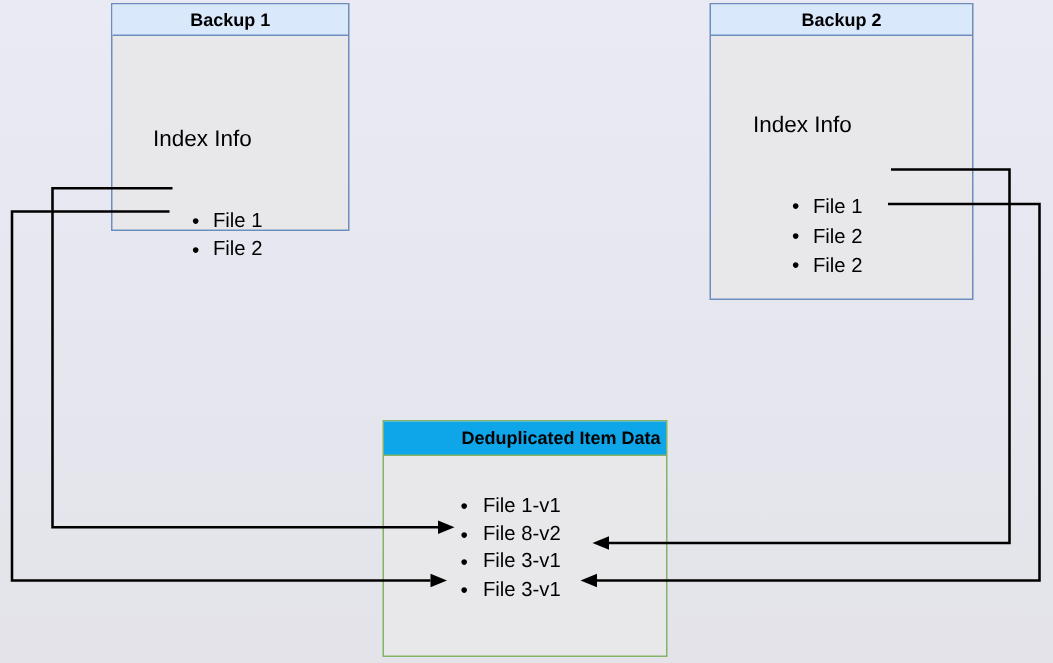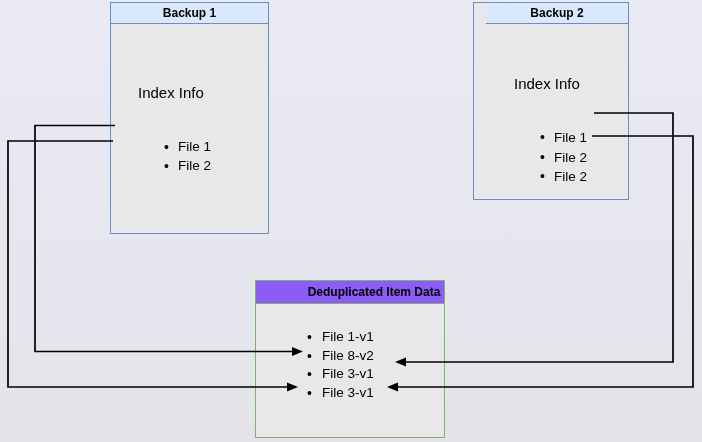--- a/index.html
+++ b/index.html
@@ -11,36 +11,36 @@
   }
   .canvas{position:absolute;left:0;top:0;width:702px;height:442px;}
   .node{position:absolute;box-sizing:border-box;background:#e8e8eb;}
   .node.blue{border:1.5px solid #6c8ebf;}
   .node.green{border:1.5px solid #82b366;}
   .node-header{
     box-sizing:border-box;width:100%;
     font-weight:700;font-size:12px;text-align:center;
   }
   .blue .node-header{background:#dae8fc;border-bottom:1.5px solid #6c8ebf;height:21px;line-height:20px;}
-  .green .node-header{background:#8b5cf6;border-bottom:1.5px solid #82b366;height:23px;line-height:22px;padding-left:48px;}
+  .green .node-header{background:#0ea5e9;border-bottom:1.5px solid #82b366;height:23px;line-height:22px;padding-left:48px;}
   .node-body{position:relative;width:100%;}
   .section-label{position:absolute;font-size:15px;line-height:16px;white-space:nowrap;}
   ul.file-list{
     position:absolute;margin:0;padding:0;list-style:none;
   }
   ul.file-list li{
     position:relative;padding-left:14px;font-size:13.5px;line-height:18.5px;white-space:nowrap;
   }
   #backup2-box ul.file-list li{line-height:19.5px;}
   ul.file-list li::before{
     content:"\2022";position:absolute;left:0;top:0;font-size:14px;
   }
   #dedup-box ul.file-list li{padding-left:15px;}
-  #backup1-box{left:74px;top:2px;width:159px;height:232px;margin-left:36px;}
-  #backup2-box{left:473px;top:2px;width:156px;height:198px;padding-left:12px;}
+  #backup1-box{left:74px;top:2px;width:159px;height:152px;}
+  #backup2-box{left:473px;top:2px;width:176px;height:198px;}
   #dedup-box{left:255px;top:280px;width:190px;height:158px;}
   #backup1-box .section-label{left:27px;top:61px;}
   #backup2-box .section-label{left:28px;top:52px;}
   #backup1-box ul.file-list{left:53px;top:114px;}
   #backup2-box ul.file-list{left:54px;top:104px;}
   #dedup-box ul.file-list{left:51px;top:24px;} 
   #edges-svg{position:absolute;left:0;top:0;width:702px;height:442px;z-index:5;pointer-events:none;}
 </style>
 </head>
 <body>

